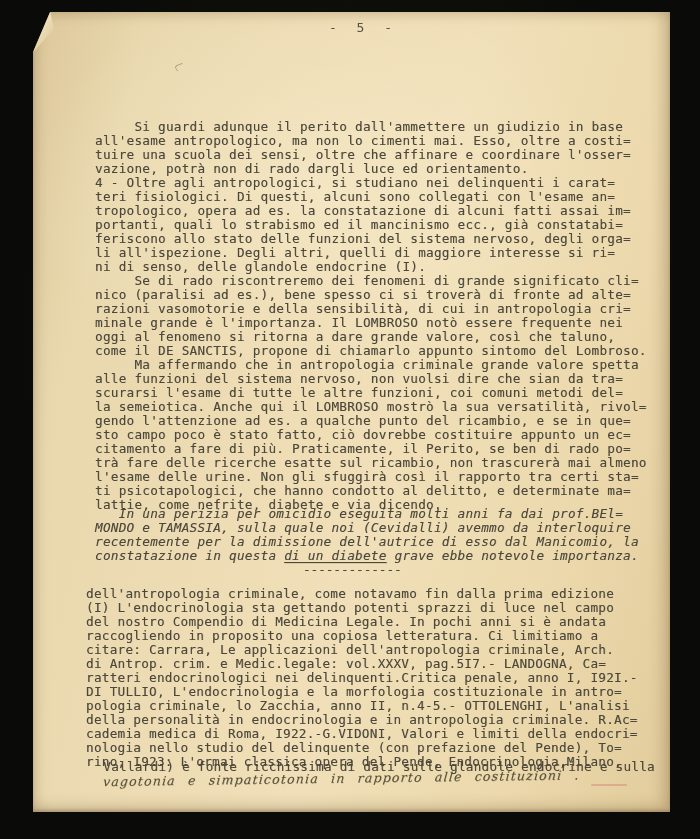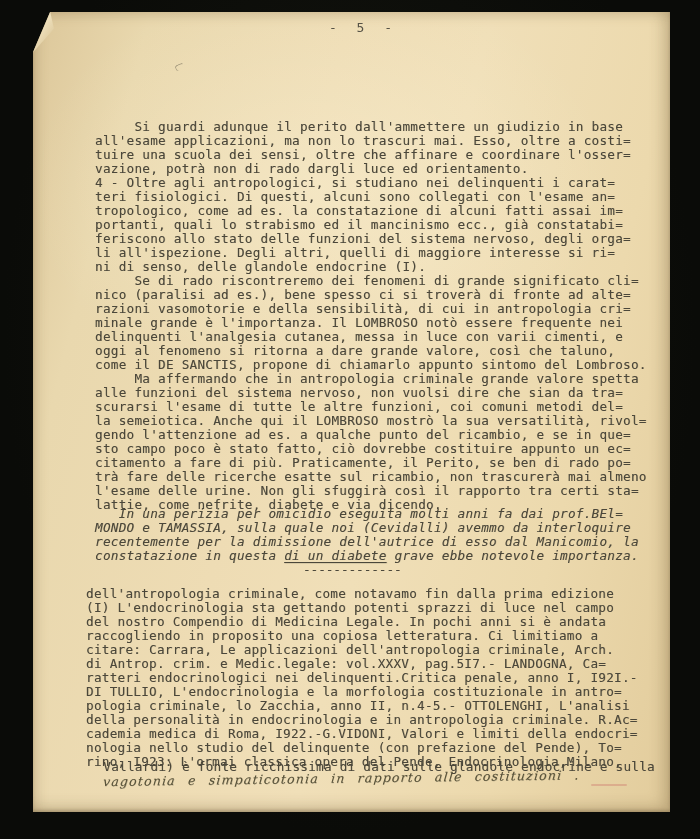--- a/index.html
+++ b/index.html
@@ -76,52 +76,52 @@
 <body>
 
 <div class="stage">
   <div class="paper">
     <div class="speck"></div>
     <div class="pagenum">-  5  -</div>
 
     <div class="content">
       <div class="para">
           <div class="tline">     Si guardi adunque il perito dall'ammettere un giudizio in base</div>
-          <div class="tline">all'esame applicazioni, ma non lo trascuri mai. Esso, oltre a costi=</div>
+          <div class="tline">all'esame antropologico, ma non lo cimenti mai. Esso, oltre a costi=</div>
           <div class="tline">tuire una scuola dei sensi, oltre che affinare e coordinare l'osser=</div>
           <div class="tline">vazione, potrà non di rado dargli luce ed orientamento.</div>
         </div>
       <div class="para para-gap">
           <div class="tline">4 - Oltre agli antropologici, si studiano nei delinquenti i carat=</div>
           <div class="tline">teri fisiologici. Di questi, alcuni sono collegati con l'esame an=</div>
-          <div class="tline">tropologico, come ad es. la constatazione di alcuni fatti assai im=</div>
+          <div class="tline">tropologico, opera ad es. la constatazione di alcuni fatti assai im=</div>
           <div class="tline">portanti, quali lo strabismo ed il mancinismo ecc., già constatabi=</div>
           <div class="tline">feriscono allo stato delle funzioni del sistema nervoso, degli orga=</div>
           <div class="tline">li all'ispezione. Degli altri, quelli di maggiore interesse si ri=</div>
           <div class="tline">ni di senso, delle glandole endocrine (I).</div>
         </div>
       <div class="para">
           <div class="tline">     Se di rado riscontreremo dei fenomeni di grande significato cli=</div>
           <div class="tline">nico (paralisi ad es.), bene spesso ci si troverà di fronte ad alte=</div>
           <div class="tline">razioni vasomotorie e della sensibilità, di cui in antropologia cri=</div>
           <div class="tline">minale grande è l'importanza. Il LOMBROSO notò essere frequente nei</div>
-          <div class="tline">delinquenti l'analgesia cutanea, messa in luce con varii cimenti, e</div>
           <div class="tline">oggi al fenomeno si ritorna a dare grande valore, così che taluno,</div>
           <div class="tline">come il DE SANCTIS, propone di chiamarlo appunto sintomo del Lombroso.</div>
         </div>
       <div class="para">
           <div class="tline">     Ma affermando che in antropologia criminale grande valore spetta</div>
           <div class="tline">alle funzioni del sistema nervoso, non vuolsi dire che sian da tra=</div>
           <div class="tline">scurarsi l'esame di tutte le altre funzioni, coi comuni metodi del=</div>
           <div class="tline">la semeiotica. Anche qui il LOMBROSO mostrò la sua versatilità, rivol=</div>
           <div class="tline">gendo l'attenzione ad es. a qualche punto del ricambio, e se in que=</div>
           <div class="tline">sto campo poco è stato fatto, ciò dovrebbe costituire appunto un ec=</div>
           <div class="tline">citamento a fare di più. Praticamente, il Perito, se ben di rado po=</div>
           <div class="tline">trà fare delle ricerche esatte sul ricambio, non trascurerà mai almeno</div>
           <div class="tline">l'esame delle urine. Non gli sfuggirà così il rapporto tra certi sta=</div>
+          <div class="tline">ti psicotapologici, che hanno condotto al delitto, e determinate ma=</div>
           <div class="tline">lattie, come nefrite, diabete e via dicendo.</div>
         </div>
       <div class="para para-tight">
           <div class="tline">   In una perizia per omicidio eseguita molti anni fa dai prof.BEl=</div>
           <div class="tline">MONDO e TAMASSIA, sulla quale noi (Cevidalli) avemmo da interloquire</div>
           <div class="tline">recentemente per la dimissione dell'autrice di esso dal Manicomio, la</div>
           <div class="tline"><span>constatazione in questa </span><span class="u">di un diabete</span><span> grave ebbe notevole importanza.</span></div>
         </div>
 
       <div class="tline sep">-------------</div>

